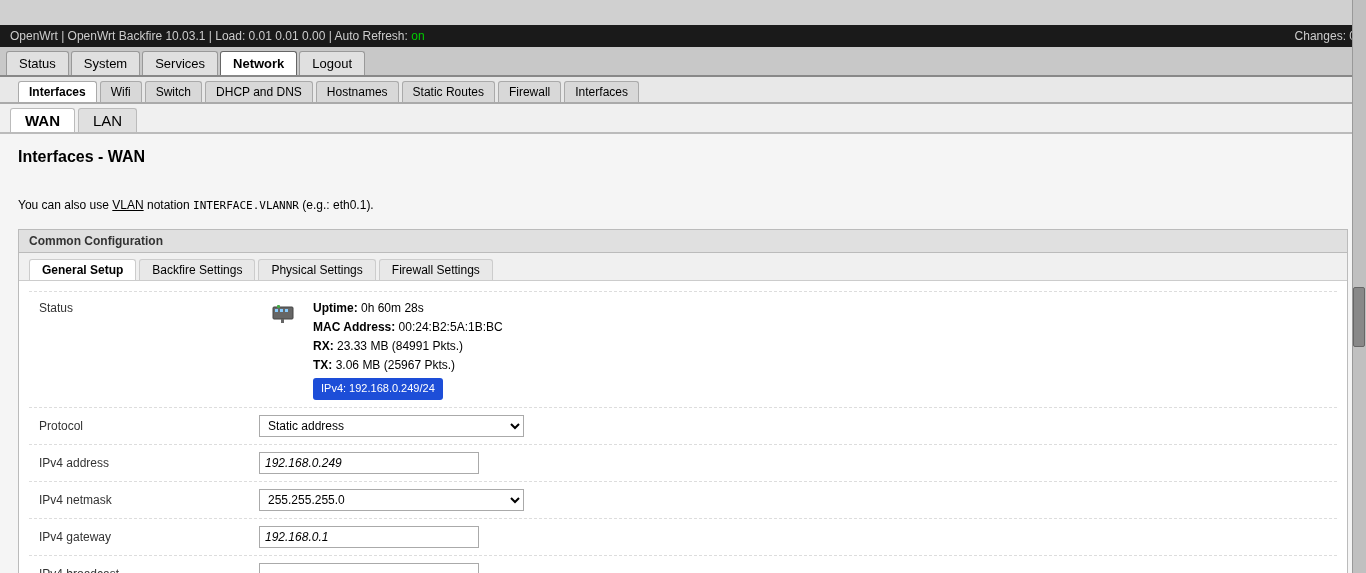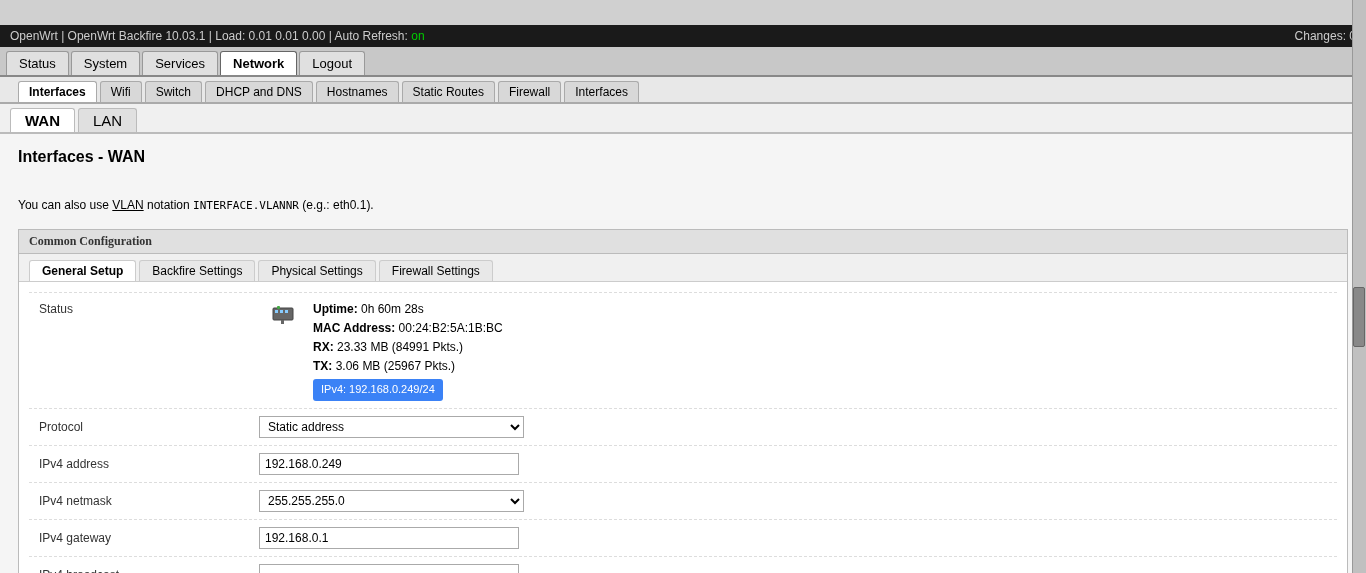--- a/index.html
+++ b/index.html
@@ -118,21 +118,20 @@
       background: #fff;
       padding: 0;
     }
     .config-box-title {
       background: #e0e0e0;
       border-bottom: 1px solid #bbb;
       padding: 4px 10px;
       font-weight: bold;
       font-size: 12px;
       color: #333;
-      font-family: Liberation Serif, serif;
     }
 
     
     .config-tabs {
       display: flex;
       padding: 6px 10px 0 10px;
       background: #f0f0f0;
       border-bottom: 1px solid #ccc;
     }
     .config-tab {
@@ -187,21 +186,21 @@
       flex-shrink: 0;
       padding-top: 2px;
     }
     .status-info {
       font-size: 12px;
       line-height: 1.6;
     }
     .status-info strong { font-weight: bold; }
     .iface-badge {
       display: inline-block;
-      background: #3b82f6;
+      background: #1d4ed8;
       color: #fff;
       padding: 2px 8px;
       border-radius: 3px;
       font-size: 11px;
       cursor: pointer;
       margin-top: 3px;
     }
     .iface-icon {
       width: 28px;
       height: 28px;
@@ -212,21 +211,21 @@
     }
 
     
     input[type="text"] {
       border: 1px solid #aaa;
       padding: 2px 5px;
       font-size: 12px;
       background: #fff;
       height: 22px;
     }
-    input.wide { width: 260px; }
+    input.wide { width: 220px; font-style: italic; }
     select {
       border: 1px solid #aaa;
       padding: 2px 4px;
       font-size: 12px;
       background: #fff;
       height: 22px;
     }
     select.wide { width: 265px; }
 
     .remove-btn {

